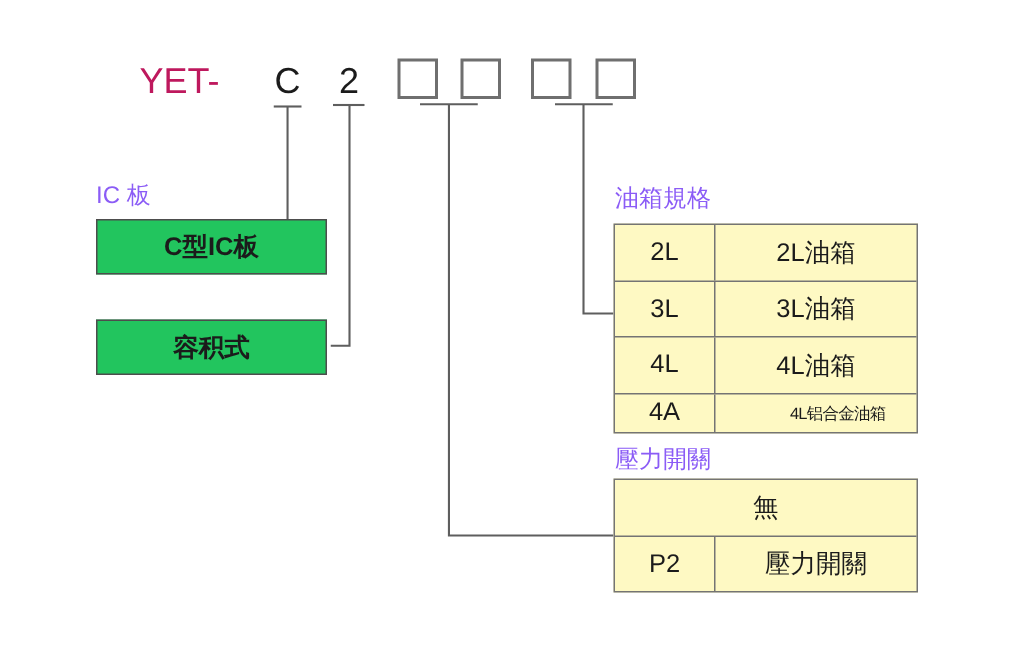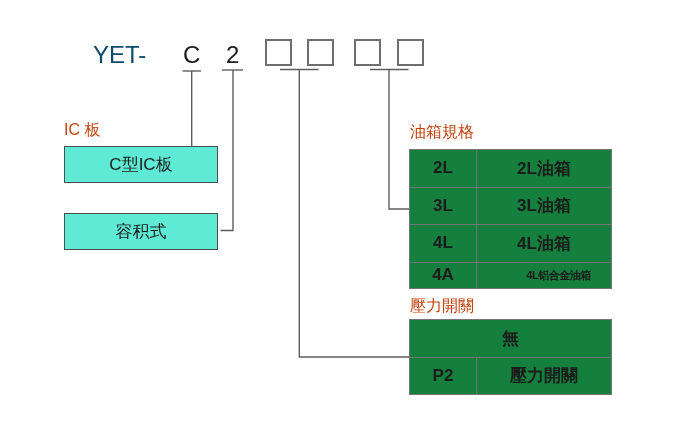--- a/index.html
+++ b/index.html
@@ -19,62 +19,62 @@
   #connector-svg {
     position: absolute;
     left: 0; top: 0;
     width: 678px; height: 440px;
     pointer-events: none;
   }
   .code-prefix {
     position: absolute;
     top: 41px;
     font-size: 24px;
-    color: #0c4a6e;
+    color: #be185d;
     white-space: nowrap;
   }
   .code-char {
     position: absolute;
     top: 41px;
     font-size: 24px;
     color: #1b1b1b;
   }
   .blank-box {
     position: absolute;
     top: 39px;
     width: 23px;
     height: 23px;
     border: 2px solid #6f6f6f;
     background: #ffffff;
   }
   .side-label {
     position: absolute;
     font-size: 16px;
-    color: #c2410c;
+    color: #8b5cf6;
     white-space: nowrap;
   }
   .desc-box {
     position: absolute;
     left: 64px;
     width: 152px;
     height: 35px;
     border: 1.5px solid #4d4d4d;
-    background: #5eead4;
+    background: #22c55e;
     display: flex;
     align-items: center;
     justify-content: center;
     font-size: 17px;
+    font-weight: bold;
   }
   .spec-table {
     position: absolute;
     left: 409px;
     width: 201px;
     border: 1.5px solid #747474;
-    background: #15803d;
-    font-weight: bold;
+    background: #fef9c3;
   }
   .spec-row {
     display: flex;
     border-bottom: 1.5px solid #747474;
   }
   .spec-row:last-child {
     border-bottom: none;
   }
   .spec-cell-code {
     width: 66px;

